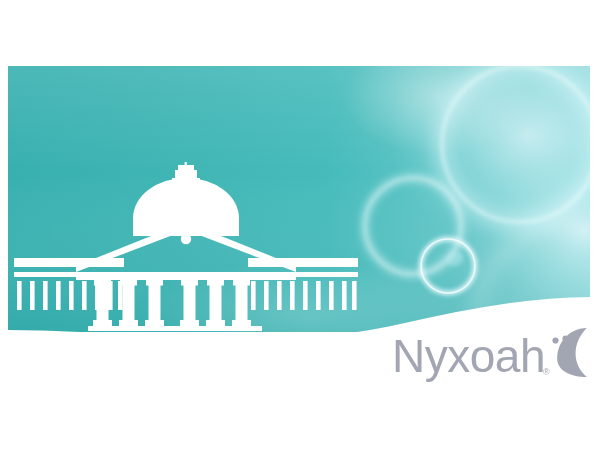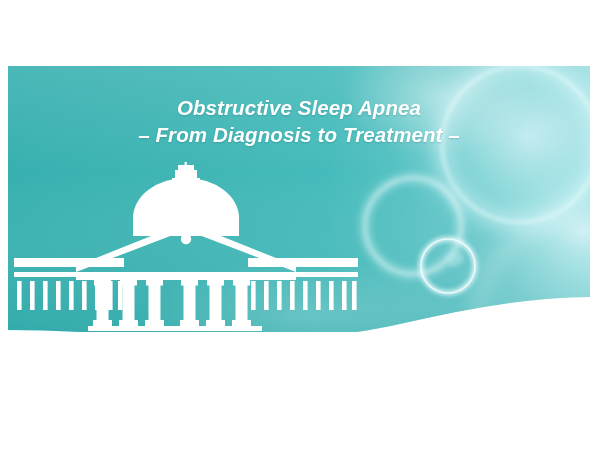--- a/index.html
+++ b/index.html
@@ -149,24 +149,20 @@
         <circle cx="405" cy="160" r="48" fill="none" stroke="#ffffff" stroke-opacity="0.45" stroke-width="2" filter="url(#blurSm)"></circle>
 
         <circle cx="440" cy="200" r="27" fill="none" stroke="#e9fcff" stroke-opacity="0.85" stroke-width="5" filter="url(#blurSm)"></circle>
         <circle cx="440" cy="200" r="27" fill="none" stroke="#ffffff" stroke-opacity="0.70" stroke-width="1.6"></circle>
         <ellipse cx="447" cy="193" rx="9" ry="7" fill="#bfeef2" opacity="0.45" transform="rotate(-25 447 193)" filter="url(#blurSm)"></ellipse>
 
         <circle cx="560" cy="250" r="90" fill="none" stroke="#ffffff" stroke-opacity="0.22" stroke-width="14" filter="url(#blurLg)"></circle>
       </g>
     </svg>
 
-    <div class="title-block">
-      <span class="title-line-1">Obstructive Sleep Apnea</span>
-      <span class="title-line-2">– From Diagnosis to Treatment –</span>
-    </div>
 
     <svg class="building" viewBox="0 0 400 172">
       <g fill="#ffffff">
 
         <g>
 
           <rect x="14" y="96" width="110" height="9"></rect>
 
           <rect x="14" y="110" width="110" height="5"></rect>
 
@@ -250,14 +246,32 @@
         </g>
 
         <g>
           <rect x="88" y="164" width="174" height="5"></rect>
           <rect x="78" y="172" width="194" height="5"></rect>
         </g>
       </g>
     </svg>
   </div>
 
+  <div class="logo">
+    <svg viewBox="0 0 200 62">
+
+      <text x="0" y="45" font-family="'Liberation Sans', sans-serif" font-size="46" font-weight="400" letter-spacing="-0.5" fill="#a2a6b2">Nyxoah</text>
+
+      <text x="151" y="48" font-family="'Liberation Sans', sans-serif" font-size="9" fill="#a2a6b2">®</text>
+
+      <g>
+        <path d="M160,32
+                 C160,14 174,2 189,2
+                 C182,9 178,18 178,27
+                 C178,36 182,44 189,50
+                 C174,50 160,44 160,32 Z" fill="#a2a6b2" transform="translate(2,-1) scale(1.02)"></path>
+        <circle cx="163.5" cy="13.5" r="3.1" fill="#a2a6b2"></circle>
+        <circle cx="173.5" cy="11.5" r="3.1" fill="#a2a6b2"></circle>
+      </g>
+    </svg>
+  </div>
 
 </div>
 
 </body></html>

